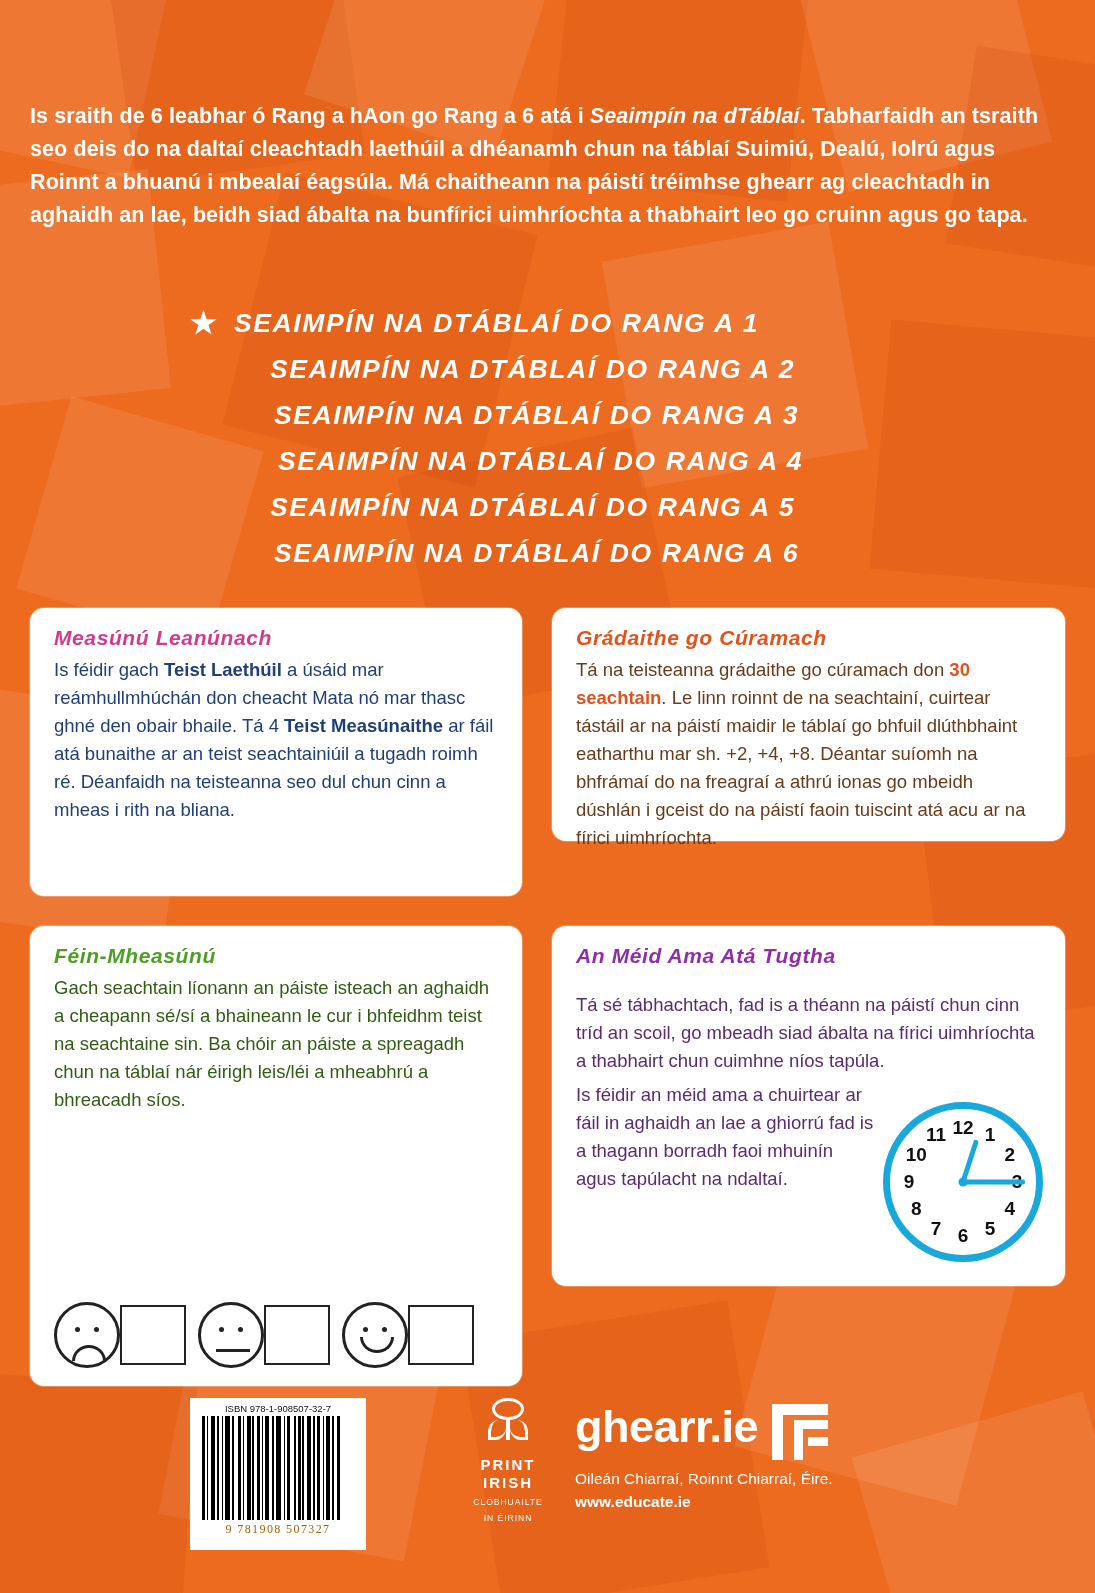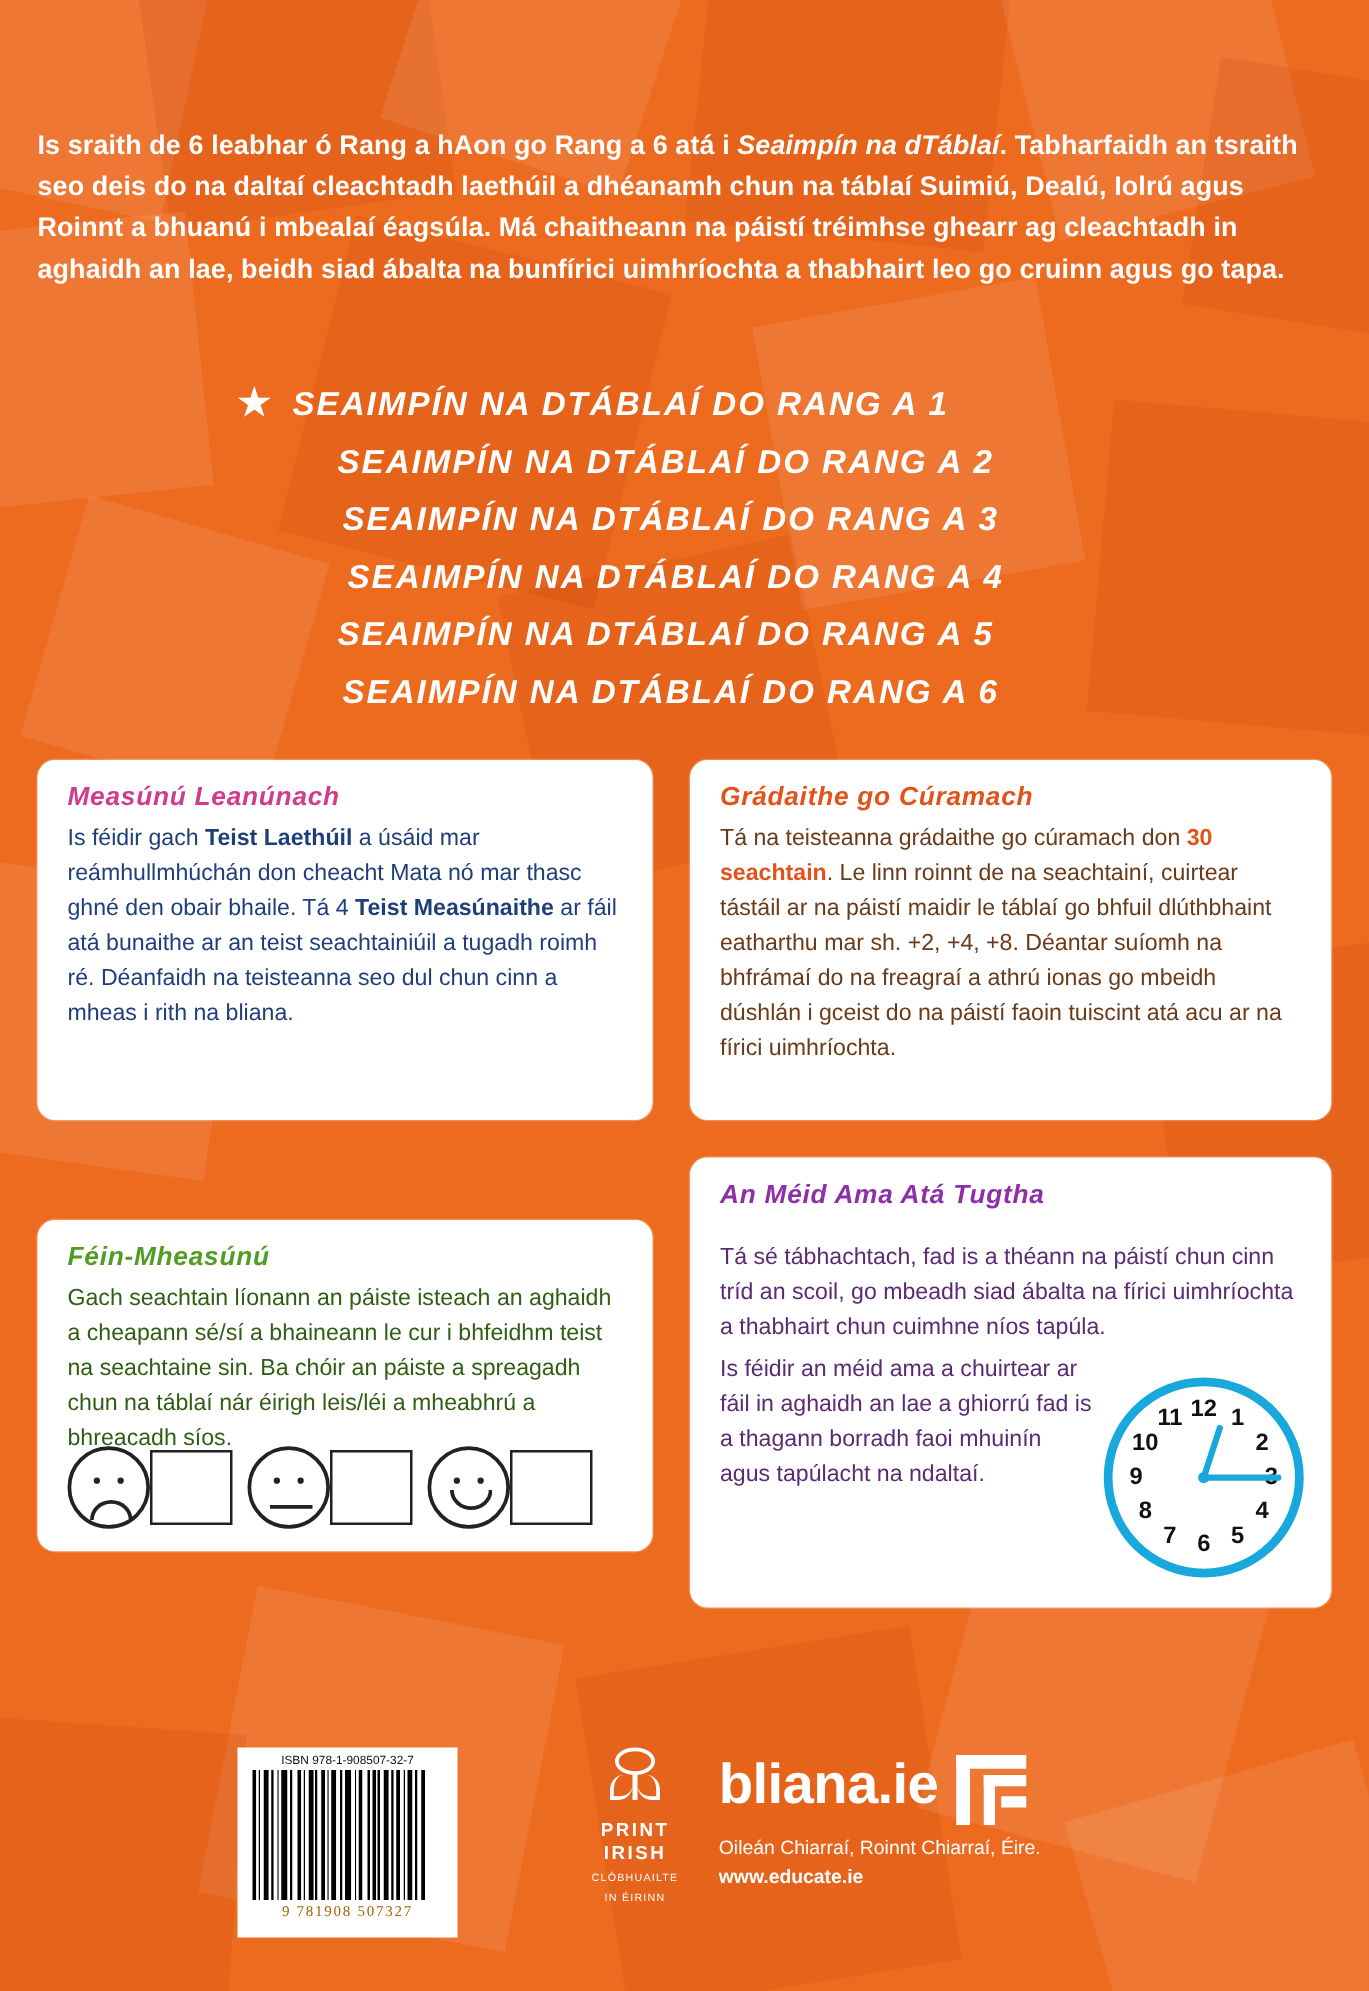--- a/index.html
+++ b/index.html
@@ -83,22 +83,22 @@
     letter-spacing: 0.6px;
   }
   .panel p {
     margin: 0;
     font-size: 18.5px;
     line-height: 28px;
   }
   .panel p b { font-weight: bold; }
 
   #p1 { left: 30px;  top: 608px;  width: 492px; height: 288px; }
-  #p2 { left: 552px; top: 608px;  width: 513px; height: 288px; }
-  #p3 { left: 30px;  top: 976px;  width: 492px; height: 265px; }
+  #p2 { left: 552px; top: 608px;  width: 513px; height: 233px; }
+  #p3 { left: 30px;  top: 926px;  width: 492px; height: 460px; }
   #p4 { left: 552px; top: 926px;  width: 513px; height: 360px; }
 
   #p1 h3 { color: #d13b8e; }
   #p2 h3 { color: #e2531b; }
   #p3 h3 { color: #4f9e23; }
   #p4 h3 { color: #8e2fa8; }
 
   #p1 p, #p1 { color: #1f3f7a; }
   #p1 p { color: #1f3f7a; }
   #p2 p { color: #6b3a18; }
@@ -437,21 +437,21 @@
       <span class="stem"></span>
     </div>
     <div class="l1">PRINT</div>
     <div class="l1">IRISH</div>
     <div class="l2">CLÓBHUAILTE</div>
     <div class="l2">IN ÉIRINN</div>
   </div>
 
   <div class="brand">
     <div class="logo-row">
-      <div class="logo-text">bliana.ie</div>
+      <div class="logo-text">ghearr.ie</div>
       <div class="e-mark">
         <span class="blk b1"></span>
         <span class="blk b2"></span>
         <span class="blk b3"></span>
         <span class="blk b4"></span>
         <span class="blk b5"></span>
       </div>
     </div>
     <div class="addr">Oileán Chiarraí, Roinnt Chiarraí, Éire.</div>
     <div class="url">www.educate.ie</div>

